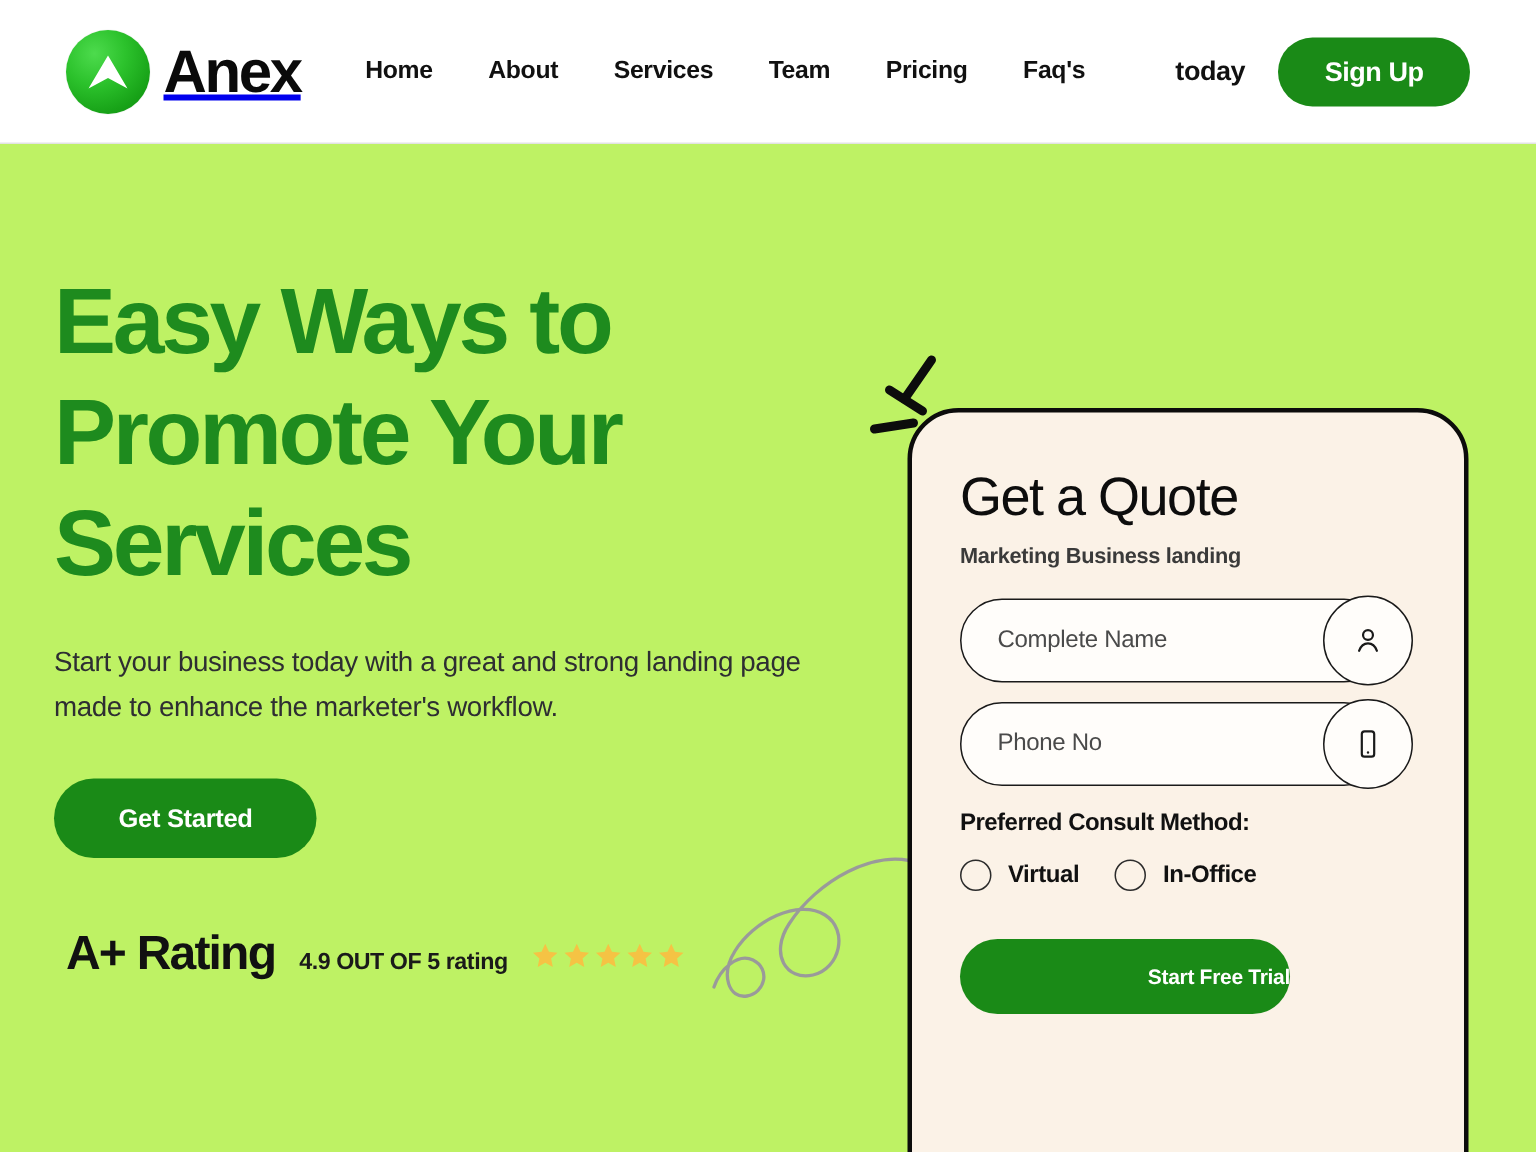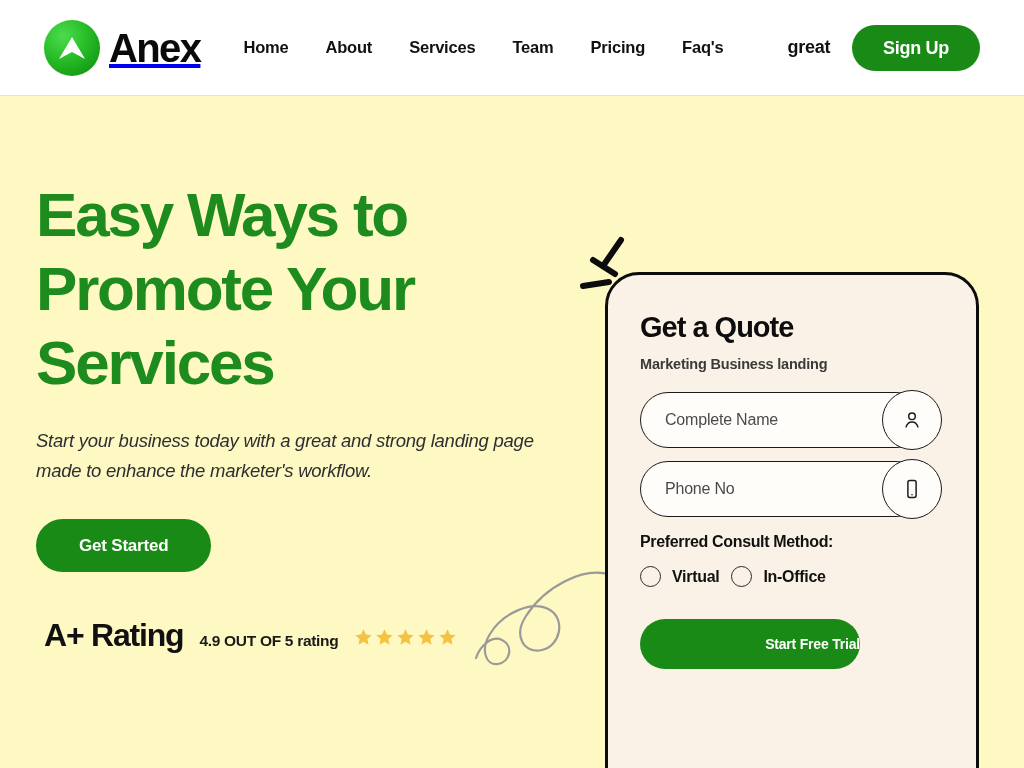--- a/index.html
+++ b/index.html
@@ -7,21 +7,21 @@
 
   html, body {
     width: 1024px;
     height: 768px;
     overflow: hidden;
     background: #ffffff;
     font-family: "Liberation Sans", sans-serif;
     -webkit-font-smoothing: antialiased;
   }
 
-  .page { position: relative; width: 1024px; height: 768px; background: #fef9c3; }
+  .page { position: relative; width: 1024px; height: 768px; background: #bef264; }
 
   
   .site-header {
     position: relative;
     height: 96px;
     width: 1024px;
     display: flex;
     align-items: center;
     background: #fff;
     border-bottom: 1px solid #e3e3e3;
@@ -112,21 +112,20 @@
     max-width: 470px;
   }
 
   .hero-sub {
     margin-top: 26px;
     font-size: 18.5px;
     line-height: 30px;
     color: #2e2e32;
     letter-spacing: -0.25px;
     max-width: 540px;
-    font-style: italic;
   }
 
   .get-started-btn {
     margin-top: 33px;
     display: inline-block;
     background: #1a8a17;
     color: #fff;
     font-size: 17px;
     font-weight: 700;
     letter-spacing: -0.2px;
@@ -192,22 +191,22 @@
     width: 374px;
     height: 541px;
     background: #FBF2E7;
     border: 3px solid #0c0c0c;
     border-radius: 34px;
     padding: 38px 30px 0 32px;
     z-index: 2;
   }
 
   .card-title {
-    font-size: 29px;
-    font-weight: 700;
+    font-size: 36px;
+    font-weight: 400;
     color: #0d0d0d;
     letter-spacing: -1px;
     line-height: 1;
   }
   .card-subtitle {
     margin-top: 14px;
     font-size: 14.5px;
     font-weight: 600;
     color: #3a3a3a;
     letter-spacing: -0.2px;
@@ -258,21 +257,21 @@
     font-size: 16px;
     font-weight: 700;
     color: #111;
     letter-spacing: -0.35px;
   }
 
   .radio-row {
     margin-top: 15px;
     display: flex;
     align-items: center;
-    gap: 12px;
+    gap: 24px;
   }
   .radio-item {
     display: flex;
     align-items: center;
     gap: 11px;
     cursor: pointer;
   }
   .radio-dot {
     width: 21px; height: 21px;
     border: 1.8px solid #2b2b2b;
@@ -323,21 +322,21 @@
     <nav class="main-nav">
       <a class="nav-link" href="#">Home</a>
       <a class="nav-link" href="#">About</a>
       <a class="nav-link" href="#">Services</a>
       <a class="nav-link" href="#">Team</a>
       <a class="nav-link" href="#">Pricing</a>
       <a class="nav-link" href="#">Faq's</a>
     </nav>
 
     <div class="header-actions">
-      <a class="login-link" href="#">great</a>
+      <a class="login-link" href="#">today</a>
       <button class="signup-btn">Sign Up</button>
     </div>
   </header>
 
   <section class="hero">
 
     <div class="hero-left">
       <h1 class="hero-title">Easy Ways to Promote Your Services</h1>
       <p class="hero-sub">Start your business today with a great and strong landing page made to enhance the marketer's workflow.</p>
       <button class="get-started-btn">Get Started</button>

